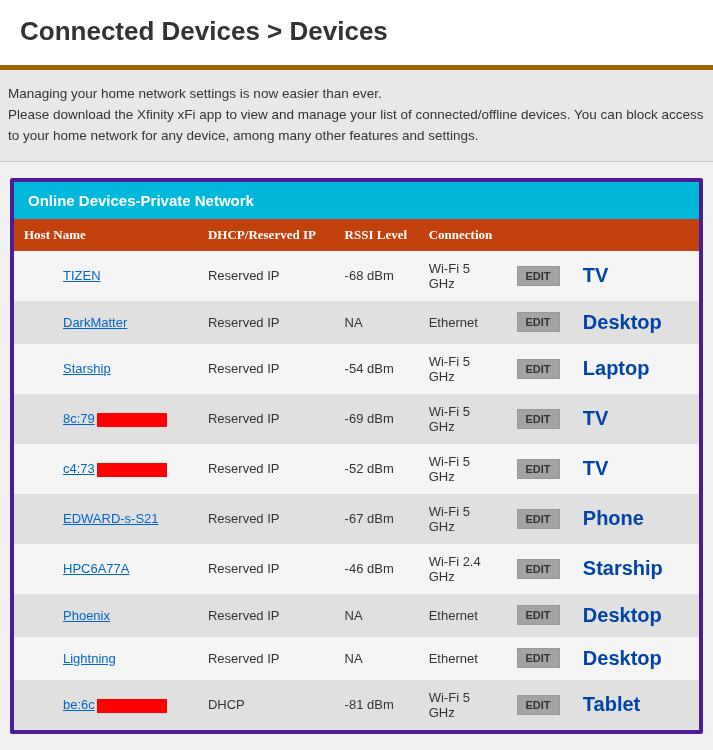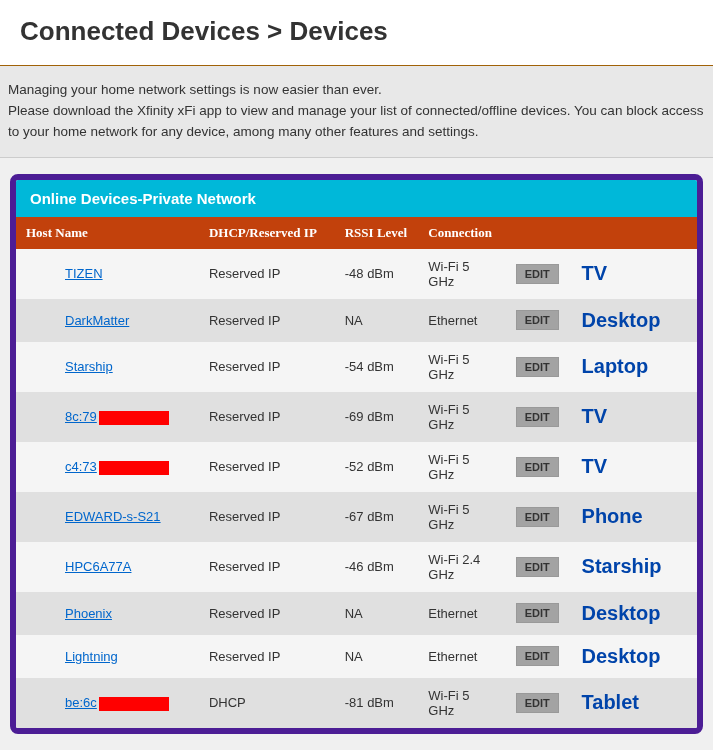--- a/index.html
+++ b/index.html
@@ -6,21 +6,21 @@
     body {
       font-family: Arial, sans-serif;
       font-size: 14px;
       background: #f0f0f0;
       color: #333;
     }
 
     .page-header {
       background: white;
       padding: 16px 20px 18px 20px;
-      border-bottom: 1px solid #a16207;
+      border-bottom: 5px solid #a16207;
     }
     .page-header h1 {
       font-size: 26px;
       font-weight: bold;
       color: #333;
     }
 
     .info-banner {
       background: #e8e8e8;
       padding: 14px 8px;
@@ -28,22 +28,22 @@
       color: #333;
       font-size: 13.5px;
       line-height: 1.55;
     }
 
     .main-content {
       padding: 16px 10px;
     }
 
     .table-container {
-      border: 6px solid #4c1d95;
-      border-radius: 8px;
+      border: 4px solid #4c1d95;
+      border-radius: 2px;
       overflow: hidden;
     }
 
     .table-section-header {
       background: #00b8d9;
       color: white;
       font-weight: bold;
       font-size: 15px;
       padding: 10px 14px;
     }
@@ -145,21 +145,21 @@
           <th class="col-rssi">RSSI Level</th>
           <th class="col-conn">Connection</th>
           <th class="col-edit"></th>
           <th class="col-type"></th>
         </tr>
       </thead>
       <tbody id="devices-tbody">
       <tr>
             <td><span class="host-link">TIZEN</span></td>
             <td>Reserved IP</td>
-            <td>-48 dBm</td>
+            <td>-68 dBm</td>
             <td>Wi-Fi 5 GHz</td>
             <td><button class="edit-btn">EDIT</button></td>
             <td class="device-type">TV</td>
           </tr>
           <tr>
             <td><span class="host-link">DarkMatter</span></td>
             <td>Reserved IP</td>
             <td>NA</td>
             <td>Ethernet</td>
             <td><button class="edit-btn">EDIT</button></td>

